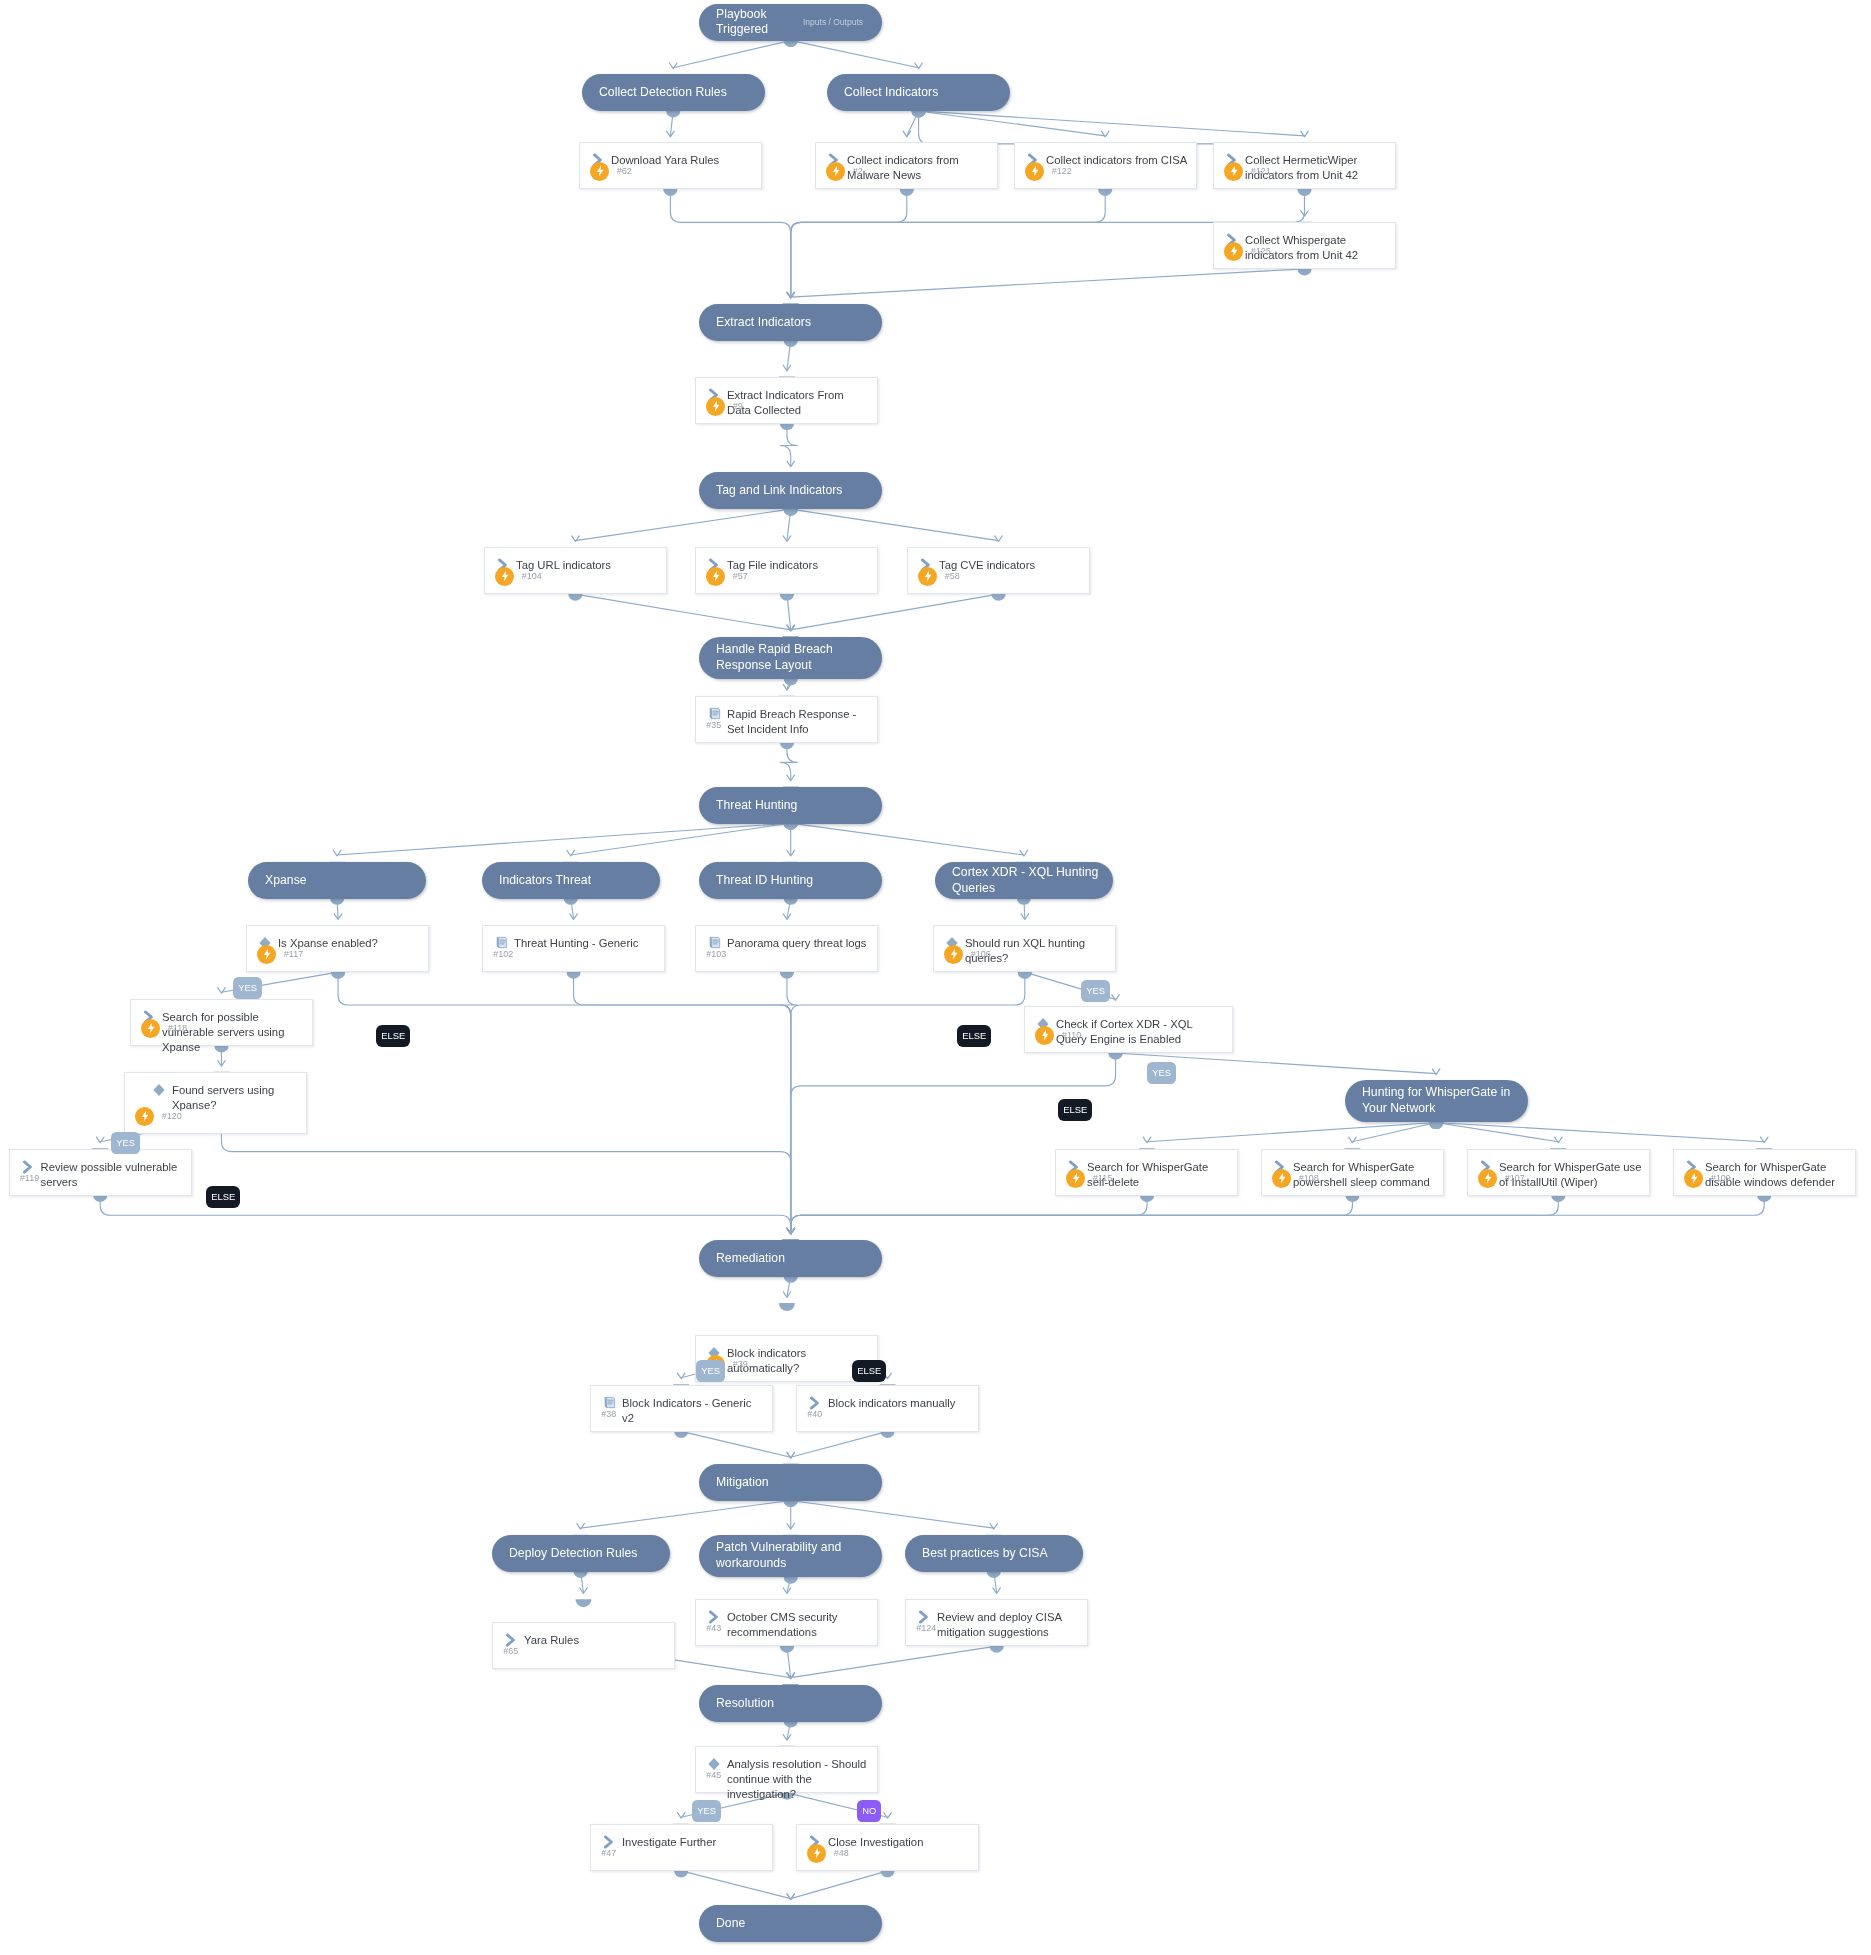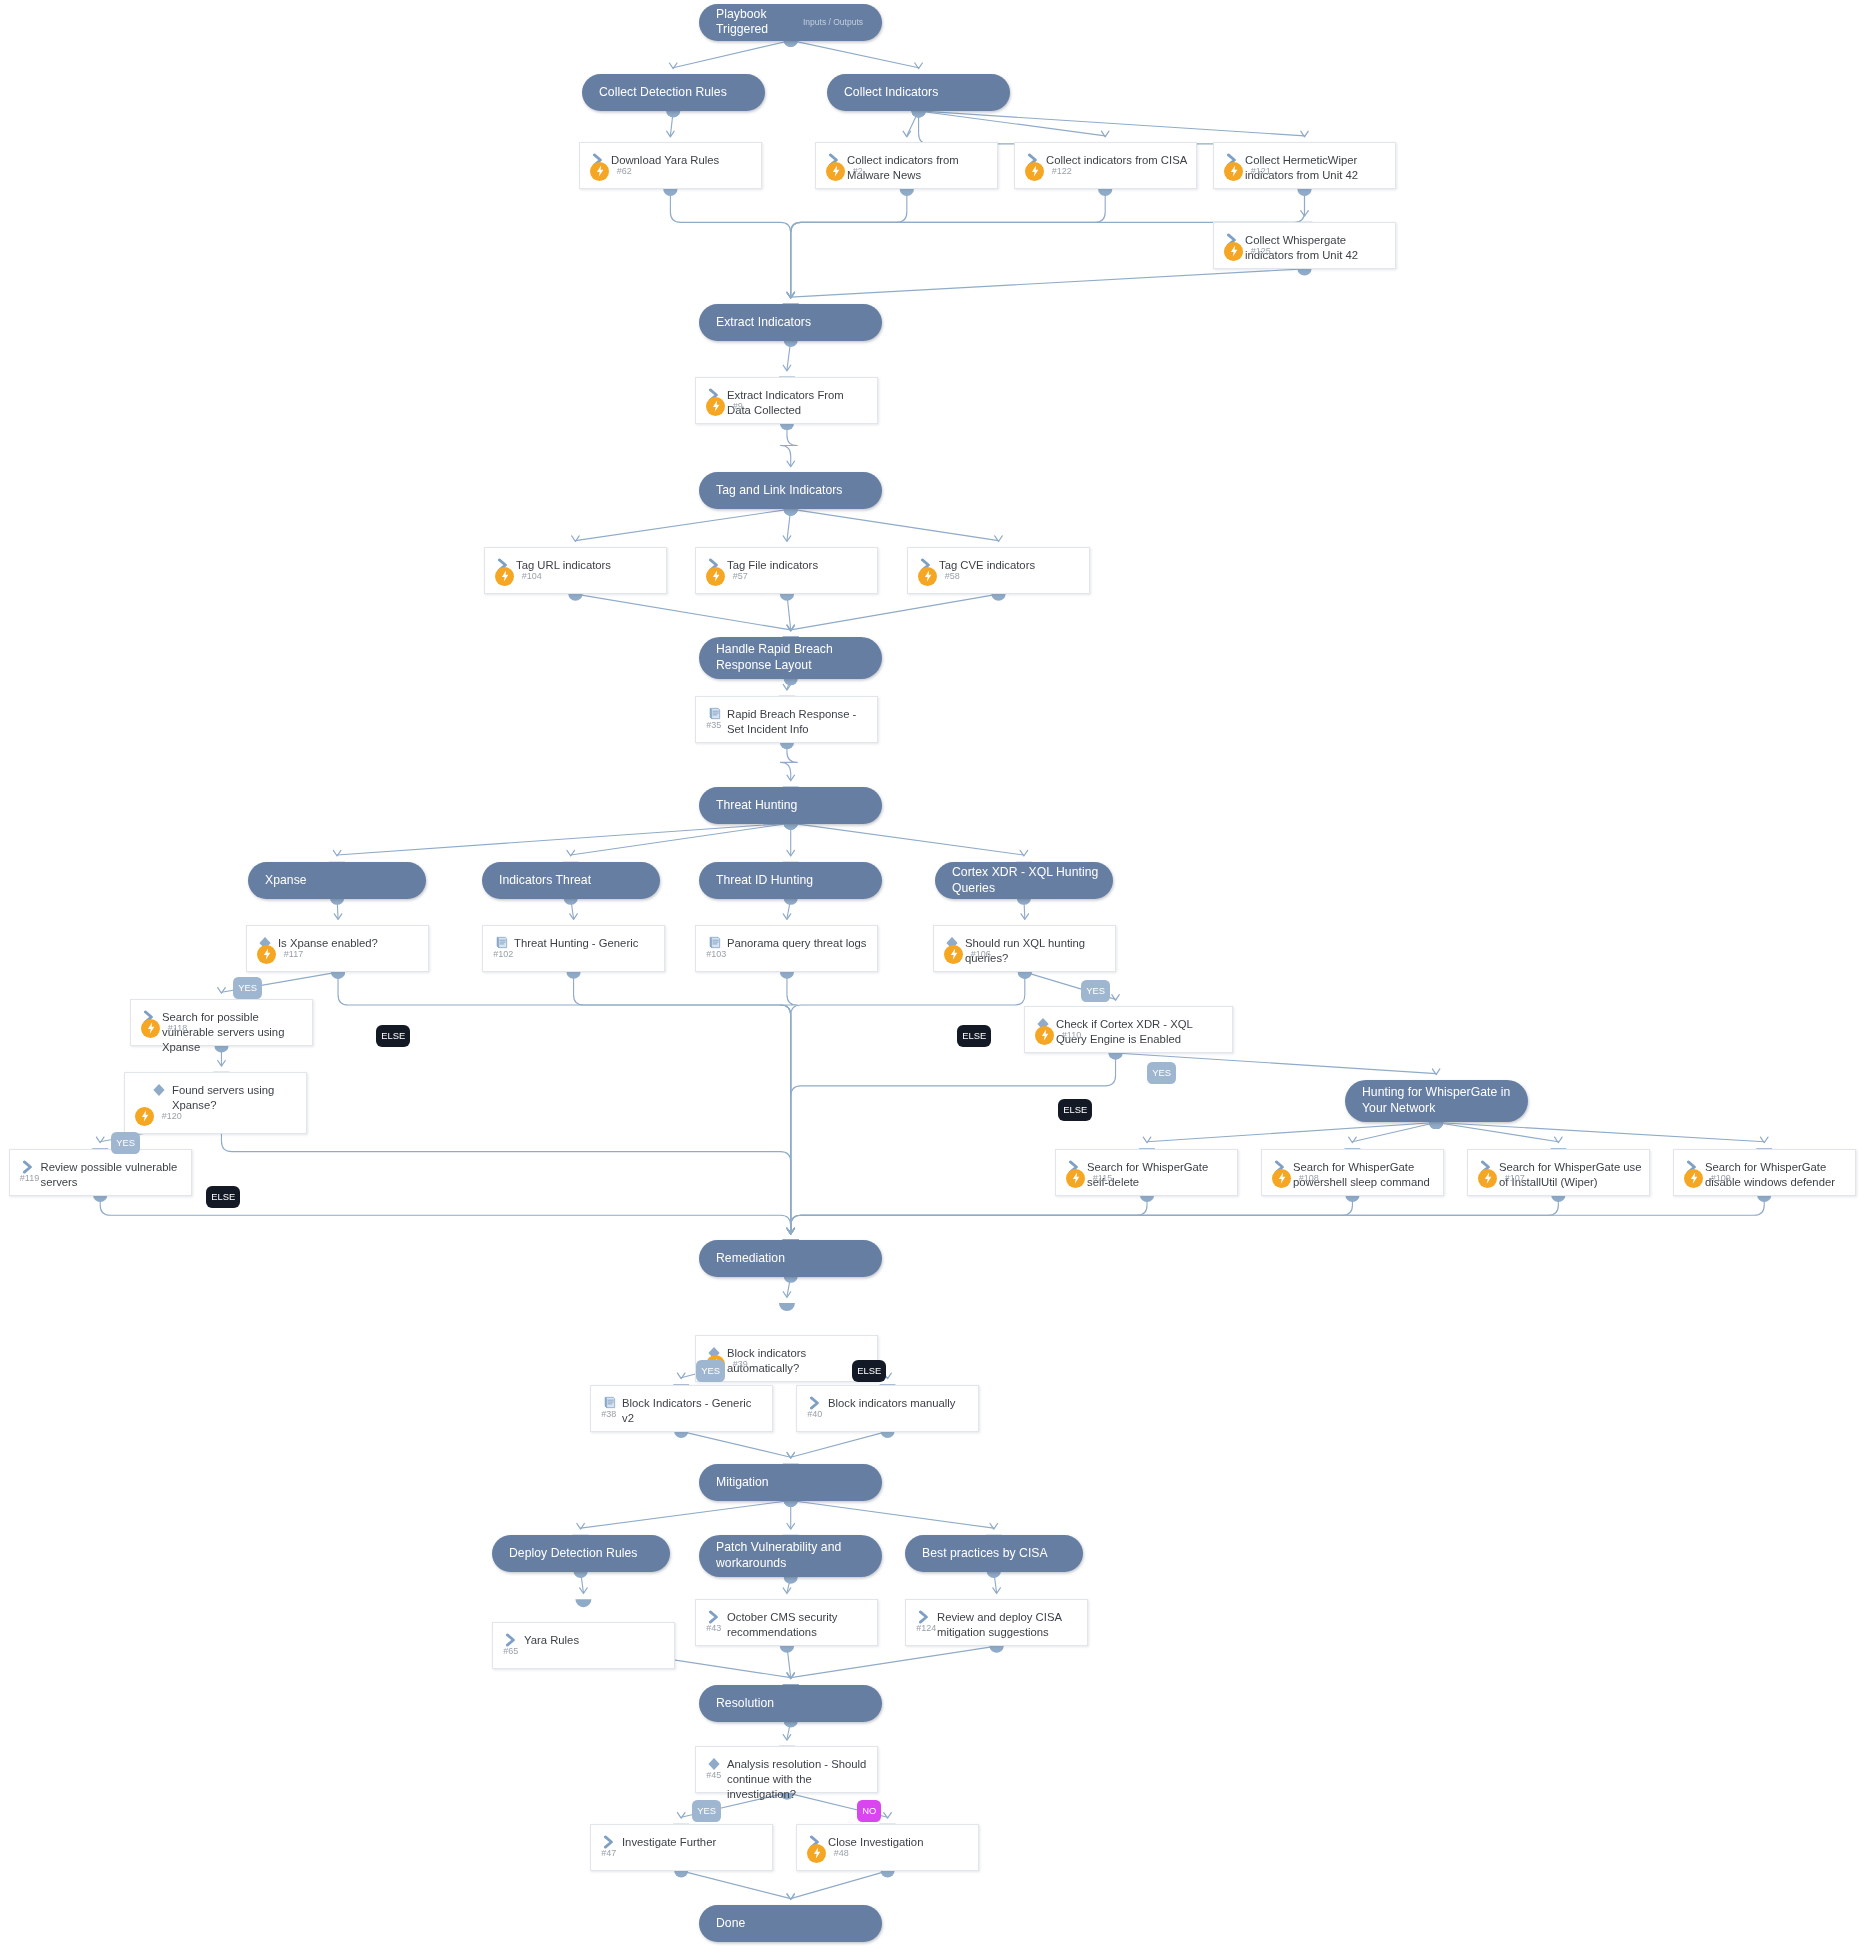--- a/index.html
+++ b/index.html
@@ -107,21 +107,21 @@
     border-radius: 5.2px;
     display: flex;
     align-items: center;
     justify-content: center;
     font-size: 9.4px;
     color: #ffffff;
     padding: 0 5.2px;
     z-index: 8;
   }
   .branch-yes { background: #9fb6d0; }
-  .branch-no  { background: #d946ef; }
+  .branch-no  { background: #8b5cf6; }
   .branch-else{ background: #131a26; border-radius: 6.1px; }
 </style>
 </head>
 <body>
 
 <div id="canvas">
   <svg id="edges" viewBox="0 0 3980 4159" width="1871" height="1955">
       <path d="M1682,86 L1432,144" fill="none" stroke="#8fabc8" stroke-width="2.4" stroke-linecap="round" stroke-linejoin="round"></path>
       <path d="M1424,134 L1432,146 L1440,134" fill="none" stroke="#8fabc8" stroke-width="2.6" stroke-linecap="round" stroke-linejoin="round"></path>
       <ellipse cx="1682" cy="86" rx="15" ry="14" fill="#8fabc8"></ellipse>

